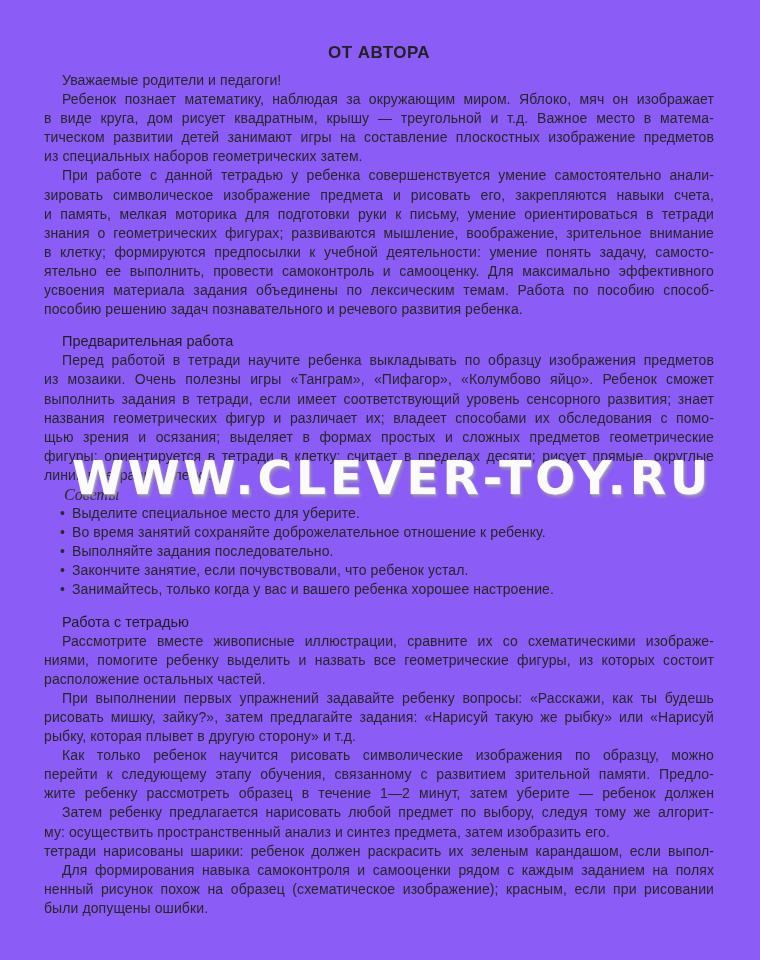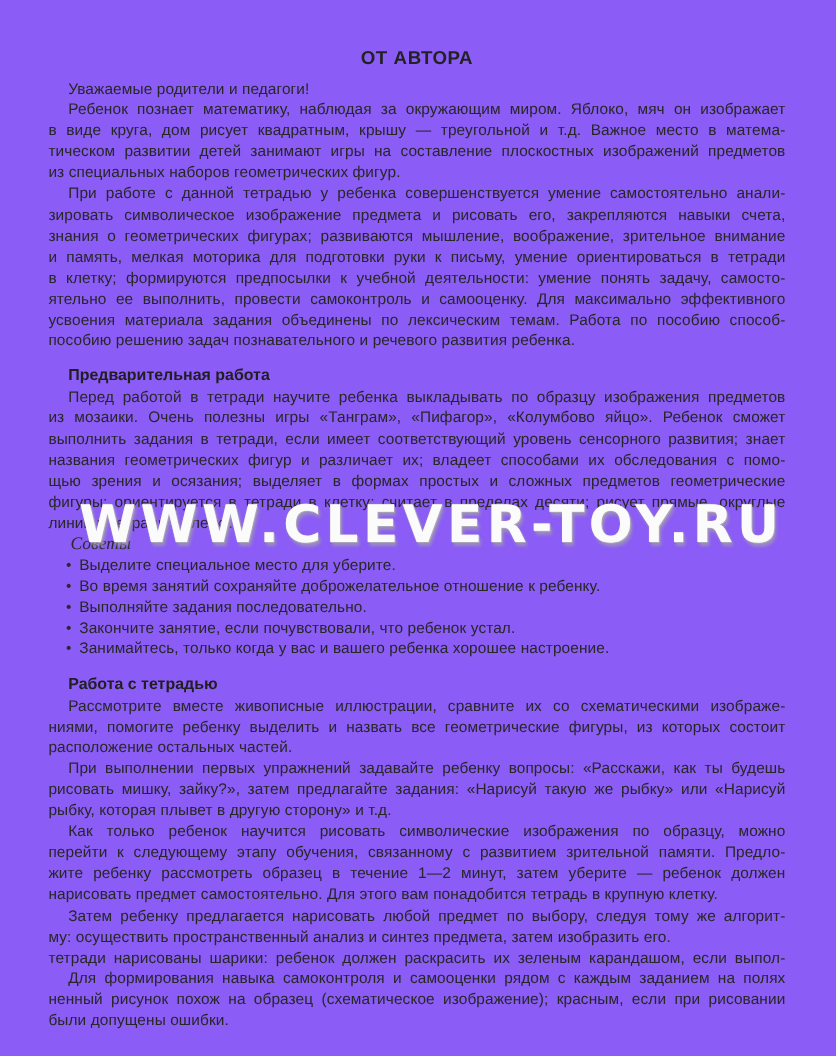--- a/index.html
+++ b/index.html
@@ -31,21 +31,21 @@
   .para { margin: 0; }
   .line {
     font-size: 14px;
     line-height: 19.1px;
     white-space: nowrap;
     letter-spacing: 0.1px;
   }
   .line.just { text-align: justify; text-align-last: justify; }
   .line.ind { text-indent: 18px; }
   .heading {
-    font-weight: bold;
+    font-weight: normal;
     font-size: 14.5px;
     line-height: 19.1px;
     margin-top: 13px;
     text-indent: 18px;
     color: #1f1f1f;
   }
   .advice {
     font-family: "Liberation Serif", serif;
     font-style: italic;
     font-size: 16px;
@@ -85,28 +85,28 @@
 <div class="page">
   <div class="content">
     <div class="title">ОТ АВТОРА</div>
     <div id="doc">
         <div class="para">
           <div class="line ind">Уважаемые родители и педагоги!</div>
         </div>
         <div class="para">
           <div class="line ind just">Ребенок познает математику, наблюдая за окружающим миром. Яблоко, мяч он изображает</div>
           <div class="line just">в виде круга, дом рисует квадратным, крышу — треугольной и т.д. Важное место в матема-</div>
-          <div class="line just">тическом развитии детей занимают игры на составление плоскостных изображений предметов</div>
-          <div class="line">из специальных наборов геометрических фигур.</div>
+          <div class="line just">тическом развитии детей занимают игры на составление плоскостных изображение предметов</div>
+          <div class="line">из специальных наборов геометрических затем.</div>
         </div>
         <div class="para">
           <div class="line ind just">При работе с данной тетрадью у ребенка совершенствуется умение самостоятельно анали-</div>
           <div class="line just">зировать символическое изображение предмета и рисовать его, закрепляются навыки счета,</div>
+          <div class="line just">и память, мелкая моторика для подготовки руки к письму, умение ориентироваться в тетради</div>
           <div class="line just">знания о геометрических фигурах; развиваются мышление, воображение, зрительное внимание</div>
-          <div class="line just">и память, мелкая моторика для подготовки руки к письму, умение ориентироваться в тетради</div>
           <div class="line just">в клетку; формируются предпосылки к учебной деятельности: умение понять задачу, самосто-</div>
           <div class="line just">ятельно ее выполнить, провести самоконтроль и самооценку. Для максимально эффективного</div>
           <div class="line just">усвоения материала задания объединены по лексическим темам. Работа по пособию способ-</div>
           <div class="line">пособию решению задач познавательного и речевого развития ребенка.</div>
         </div>
         <div class="heading">Предварительная работа</div>
         <div class="para">
           <div class="line ind just">Перед работой в тетради научите ребенка выкладывать по образцу изображения предметов</div>
           <div class="line just">из мозаики. Очень полезны игры «Танграм», «Пифагор», «Колумбово яйцо». Ребенок сможет</div>
           <div class="line just">выполнить задания в тетради, если имеет соответствующий уровень сенсорного развития; знает</div>
@@ -146,21 +146,20 @@
         </div>
         <div class="para">
           <div class="line ind just">При выполнении первых упражнений задавайте ребенку вопросы: «Расскажи, как ты будешь</div>
           <div class="line just">рисовать мишку, зайку?», затем предлагайте задания: «Нарисуй такую же рыбку» или «Нарисуй</div>
           <div class="line">рыбку, которая плывет в другую сторону» и т.д.</div>
         </div>
         <div class="para">
           <div class="line ind just">Как только ребенок научится рисовать символические изображения по образцу, можно</div>
           <div class="line just">перейти к следующему этапу обучения, связанному с развитием зрительной памяти. Предло-</div>
           <div class="line just">жите ребенку рассмотреть образец в течение 1—2 минут, затем уберите — ребенок должен</div>
-          <div class="line">нарисовать предмет самостоятельно. Для этого вам понадобится тетрадь в крупную клетку.</div>
         </div>
         <div class="para">
           <div class="line ind just">Затем ребенку предлагается нарисовать любой предмет по выбору, следуя тому же алгорит-</div>
           <div class="line">му: осуществить пространственный анализ и синтез предмета, затем изобразить его.</div>
         </div>
         <div class="para">
           <div class="line just">тетради нарисованы шарики: ребенок должен раскрасить их зеленым карандашом, если выпол-</div>
           <div class="line ind just">Для формирования навыка самоконтроля и самооценки рядом с каждым заданием на полях</div>
           <div class="line just">ненный рисунок похож на образец (схематическое изображение); красным, если при рисовании</div>
           <div class="line">были допущены ошибки.</div>

